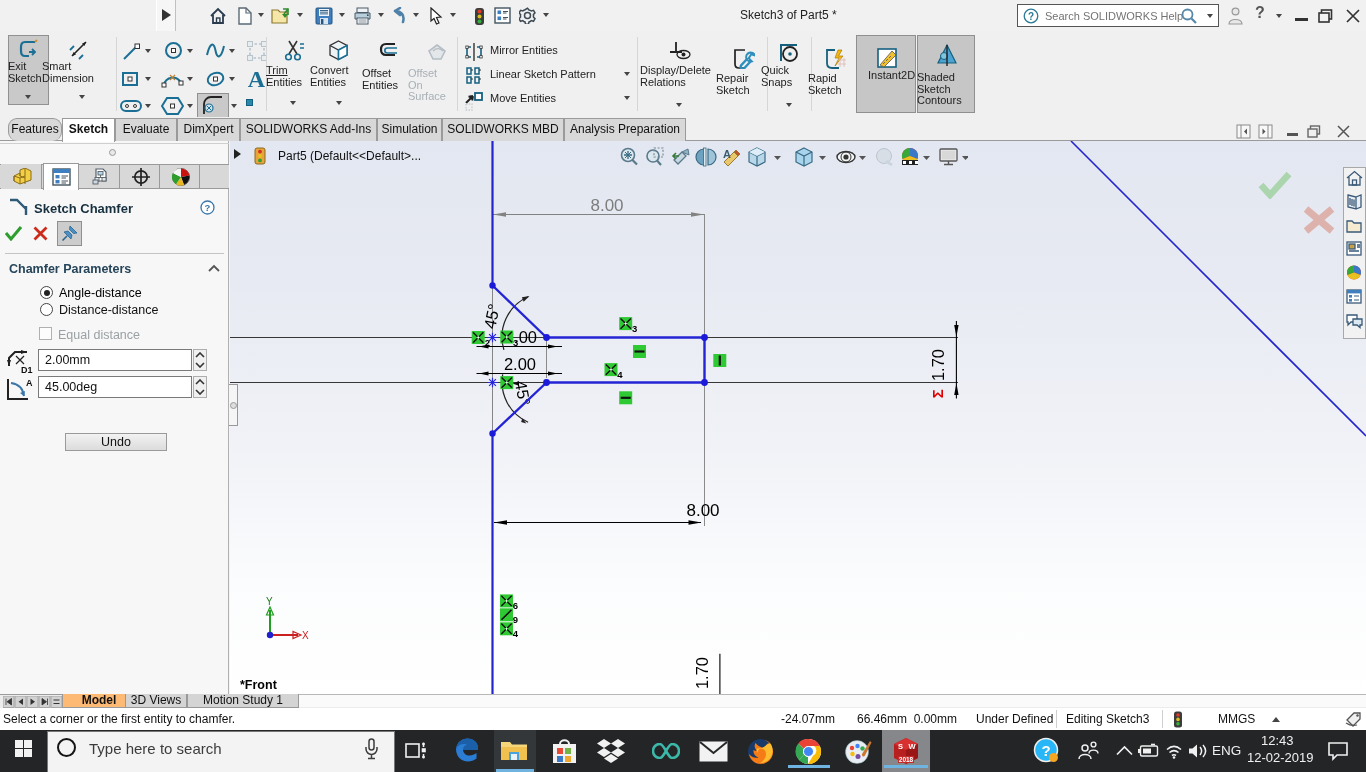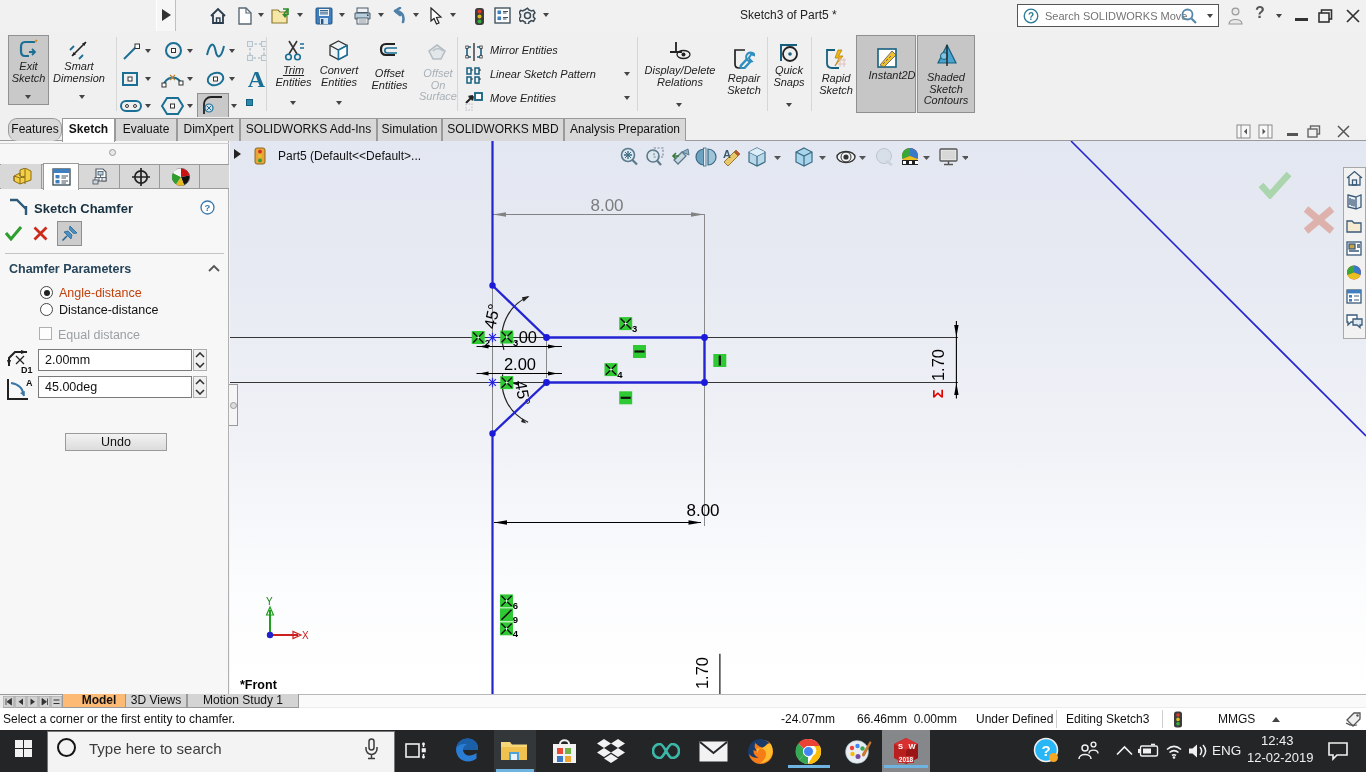--- a/index.html
+++ b/index.html
@@ -9,21 +9,21 @@
 
   
   #titlebar { left:0; top:0; width:1366px; height:31px; background:#f1f1f1; }
   #logo { left:10px; top:0; width:146px; height:31px; background:linear-gradient(180deg,#fff 40%,#e9e9e9 100%); border-right:1px solid #c0c0c0; }
   #flyout { left:156px; top:0; width:20px; height:31px; background:#f6f6f6; border-right:1px solid #c0c0c0; border-left:1px solid #fff; }
   .qt { position:absolute; top:7px; }
 
   
   #ribbon { left:0; top:31px; width:1366px; height:86px; background:#f0f0f0; }
   .rsep { position:absolute; top:6px; width:1px; height:74px; background:#d6d6d6; }
-  .rtxt { position:absolute; font-size:11px; color:#222; text-align:center; line-height:11.5px; white-space:nowrap;font-style:italic; }
+  .rtxt { position:absolute; font-size:11px; color:#222; text-align:left; line-height:11.5px; white-space:nowrap; }
   .rdrop { position:absolute; width:0; height:0; border-left:3.5px solid transparent; border-right:3.5px solid transparent; border-top:4px solid #444; }
 
   
   #tabrow { left:0; top:117px; width:1366px; height:24px; background:#f0f0f0; border-bottom:1px solid #9a9a9a; }
   .ctab { position:absolute; top:1px; height:23px; background:#d8d8d8; border:1px solid #9a9a9a; border-bottom:none; font-size:12px; color:#111; text-align:center; line-height:21px; }
   .ctab.active { background:#fff; font-weight:bold; height:24px; z-index:2; }
 
   
   #main { left:0; top:141px; width:1366px; height:553px; background:#f5f5f5; }
   #leftpanel { left:0; top:0; width:229px; height:553px; background:#f7f7f7; border-right:1px solid #b0b0b0; }
@@ -104,21 +104,21 @@
       </svg>
     <div class="rdrop" style="top:13px;left:543px;position:absolute"></div>
 
     <span class="abs" style="left:740px;top:8px;font-size:12px;color:#222;">Sketch3 of Part5 *</span>
 
     <div class="abs" style="left:1017px;top:4px;width:202px;height:23px;background:#fff;border:1.5px solid #555;"></div>
     <svg class="abs" style="left:1023px;top:8px" width="16" height="16" viewBox="0 0 16 16">
         <circle cx="8" cy="8" r="6.8" fill="none" stroke="#2c7a96" stroke-width="1.3"></circle>
         <text x="8" y="11.5" font-size="10" font-weight="bold" fill="#2c7a96" text-anchor="middle" font-family="Liberation Sans">?</text>
       </svg>
-    <span class="abs" style="left:1045px;top:9.5px;font-size:11px;color:#737373;">Search SOLIDWORKS Move</span>
+    <span class="abs" style="left:1045px;top:9.5px;font-size:11px;color:#737373;">Search SOLIDWORKS Help</span>
     <svg class="abs" style="left:1180px;top:7px" width="18" height="18" viewBox="0 0 18 18">
         <circle cx="7.5" cy="7.5" r="5" fill="none" stroke="#5588a8" stroke-width="1.8"></circle>
         <path d="M11.5 11.5 L16 16" stroke="#5588a8" stroke-width="2.2"></path>
       </svg>
     <div class="rdrop" style="top:14px;left:1207px;position:absolute"></div>
     <svg class="abs" style="left:1228px;top:7px" width="15" height="18" viewBox="0 0 15 18">
         <circle cx="7.5" cy="4.5" r="3.4" fill="#e8e8e8" stroke="#9a9a9a" stroke-width="1.2"></circle>
         <path d="M1 17 C1 11 14 11 14 17 Z" fill="#e8e8e8" stroke="#9a9a9a" stroke-width="1.2"></path>
       </svg>
     <span class="abs" style="left:1255px;top:4px;font-size:16px;font-weight:bold;color:#555;">?</span>
@@ -142,21 +142,21 @@
       </svg>
     <div class="rtxt" style="left:8px;top:30px;width:41px;">Exit<br>Sketch</div>
     <div class="rdrop" style="left:25px;top:64px;"></div>
 
     <svg class="abs" style="left:68px;top:8px" width="22" height="21" viewBox="0 0 22 21">
         <path d="M4 17 L18 3" stroke="#222" stroke-width="1.6"></path>
         <path d="M4 17 L8 15.5 L5.5 13 Z" fill="#222"></path>
         <path d="M18 3 L14 4.5 L16.5 7 Z" fill="#222"></path>
         <path d="M2 11 L6 7 M11 20 L15 16" stroke="#1b6f94" stroke-width="1.8"></path>
       </svg>
-    <div class="rtxt" style="left:48px;top:30px;width:62px;">Smart<br>Dimension</div>
+    <div class="rtxt" style="left:42px;top:30px;width:62px;">Smart<br>Dimension</div>
     <div class="rdrop" style="left:79px;top:64px;"></div>
     <div class="rsep" style="left:116px;"></div>
 
     <svg class="abs" style="left:121px;top:11px" width="20" height="20" viewBox="0 0 20 20">
         <path d="M3 17 L15 5" stroke="#1b6f94" stroke-width="2"></path>
         <rect x="14" y="2" width="4.5" height="4.5" fill="#fff" stroke="#333"></rect>
       </svg>
     <div class="rdrop" style="left:145px;top:18px;"></div>
     <svg class="abs" style="left:163px;top:9px" width="21" height="21" viewBox="0 0 21 21">
         <circle cx="10.5" cy="10.5" r="7.5" fill="none" stroke="#1b6f94" stroke-width="2"></circle>
@@ -408,21 +408,21 @@
           <path d="M6 11 L1.5 15.5" stroke="#2a6590" stroke-width="1.6"></path>
         </svg>
       <div class="abs" style="left:5px;top:112px;width:219px;height:1px;background:#c4c4c4;"></div>
 
       <span class="abs" style="left:9px;top:121px;font-size:12.5px;font-weight:bold;color:#26455a;">Chamfer Parameters</span>
       <svg class="abs" style="left:208px;top:123px" width="12" height="8" viewBox="0 0 12 8">
           <path d="M1 7 L6 2 L11 7" fill="none" stroke="#555" stroke-width="1.8"></path>
         </svg>
       <div class="abs" style="left:40px;top:145px;width:13px;height:13px;border:1px solid #444;border-radius:50%;background:#fff;"></div>
       <div class="abs" style="left:43.5px;top:148.5px;width:6px;height:6px;border-radius:50%;background:#222;"></div>
-      <span class="abs" style="left:59px;top:145px;font-size:12.5px;color:#c2410c;">Angle-distance</span>
+      <span class="abs" style="left:59px;top:145px;font-size:12.5px;color:#000000;">Angle-distance</span>
       <div class="abs" style="left:40px;top:161.5px;width:13px;height:13px;border:1px solid #444;border-radius:50%;background:#fff;"></div>
       <span class="abs" style="left:59px;top:162px;font-size:12.5px;color:#111;">Distance-distance</span>
       <div class="abs" style="left:39px;top:186px;width:13px;height:13px;border:1px solid #b0b0b0;background:#fdfdfd;"></div>
       <span class="abs" style="left:58px;top:186.5px;font-size:12.5px;color:#9aa0a4;">Equal distance</span>
 
       <svg class="abs" style="left:7px;top:209px" width="26" height="24" viewBox="0 0 26 24">
           <path d="M20 2 L8 2 L2 8 L2 16" fill="none" stroke="#222" stroke-width="2"></path>
           <path d="M20 2 L14 0 L14 4 Z" fill="#222"></path>
           <path d="M2 16 L0 10 L4 10 Z" fill="#222"></path>
           <path d="M9 6 L17 14 M17 6 L9 14" stroke="#222" stroke-width="1.2"></path>

